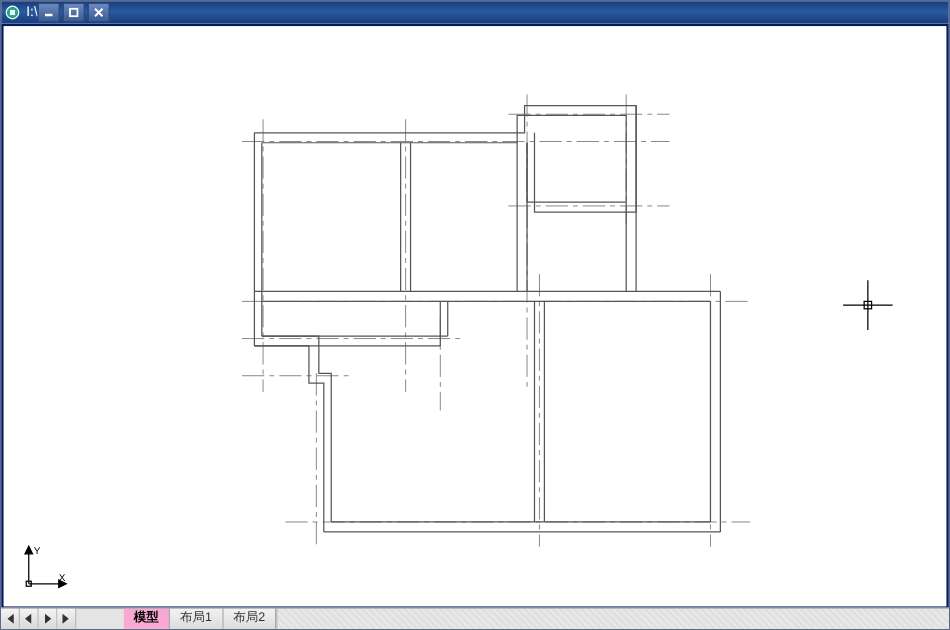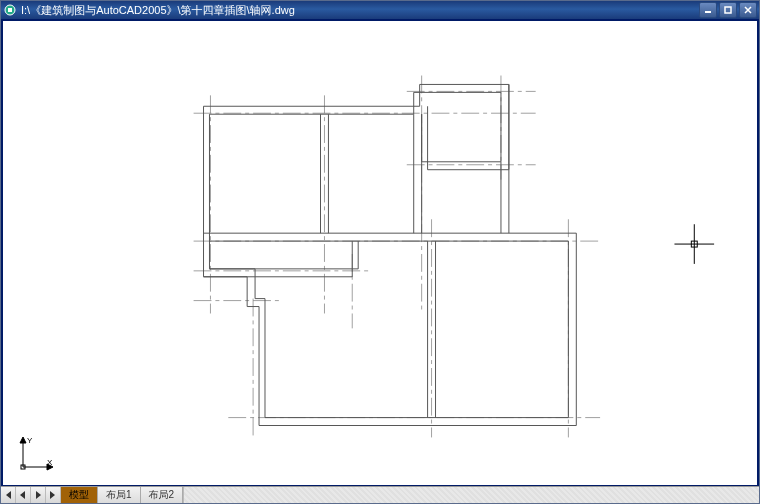--- a/index.html
+++ b/index.html
@@ -108,44 +108,44 @@
   }
   .tab {
     padding: 1px 8px 0 8px;
     border-right: 1px solid #aaa;
     background: linear-gradient(to bottom,#f2f2f2,#dcdcdc);
     cursor: pointer;
     line-height: 14px;
     color:#333;
   }
   .tab.active {
-    background: #a16207;
-    font-weight: normal;
+    background: #f9a8d4;
+    font-weight: bold;
     color:#000;
+    margin-left:38px;
   }
   .tabbar-track {
     flex:1;
     border-left:1px solid #bbb;
     background: repeating-linear-gradient(45deg,#e8e8e8,#e8e8e8 2px,#e0e0e0 2px,#e0e0e0 4px);
   }
 </style>
 </head>
 <body>
 
 <div class="window">
 
   <div class="titlebar">
     <span class="app-icon">
       <svg width="12" height="12" viewBox="0 0 12 12">
         <circle cx="6" cy="6" r="5" fill="#2a8" stroke="#fff" stroke-width="1"></circle>
         <rect x="4" y="4" width="4" height="4" fill="#fff"></rect>
       </svg>
     </span>
     <span>I:\</span>
-    <span class="title-text">《建筑制图与AutoCAD2005》\第十四章插图\轴网.dwg</span>
     <div class="win-controls">
       <div class="win-btn">
         <svg width="8" height="8" viewBox="0 0 8 8">
             <rect x="1" y="5" width="6" height="2" fill="#fff"></rect>
           </svg>
       </div>
       <div class="win-btn">
         <svg width="8" height="8" viewBox="0 0 8 8">
             <rect x="1" y="1" width="6" height="6" fill="none" stroke="#fff" stroke-width="1.5"></rect>
           </svg>

